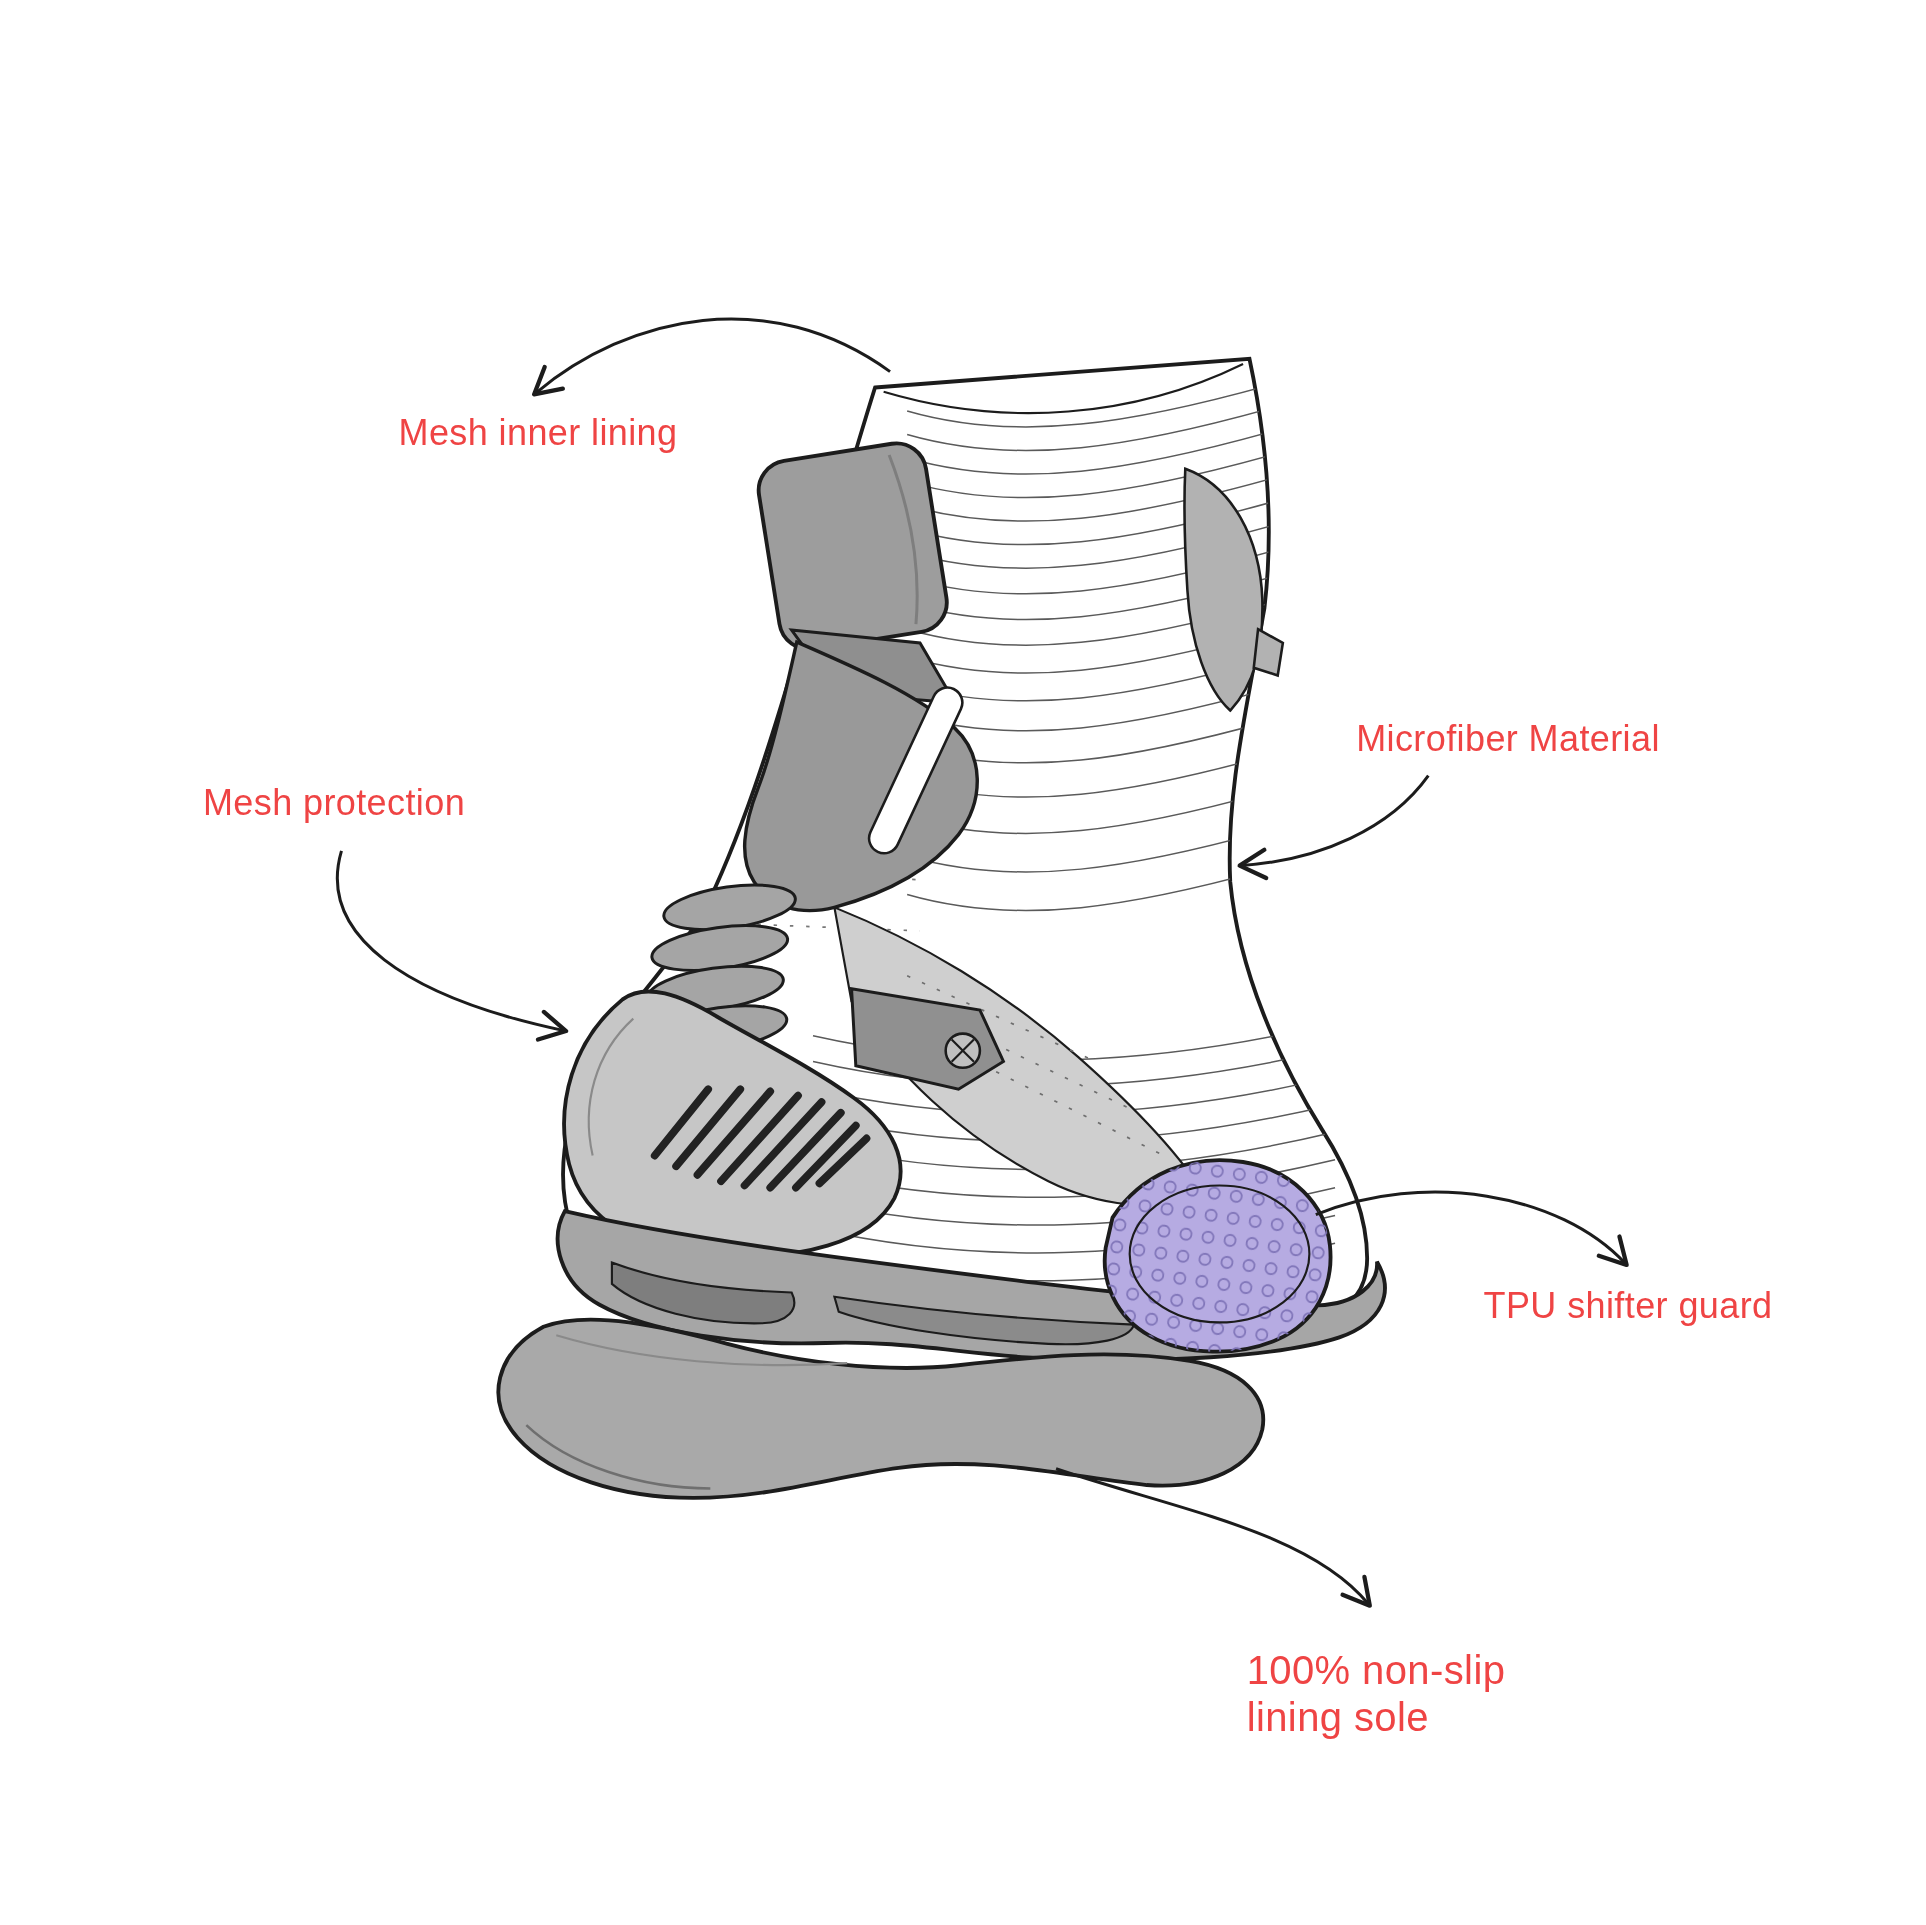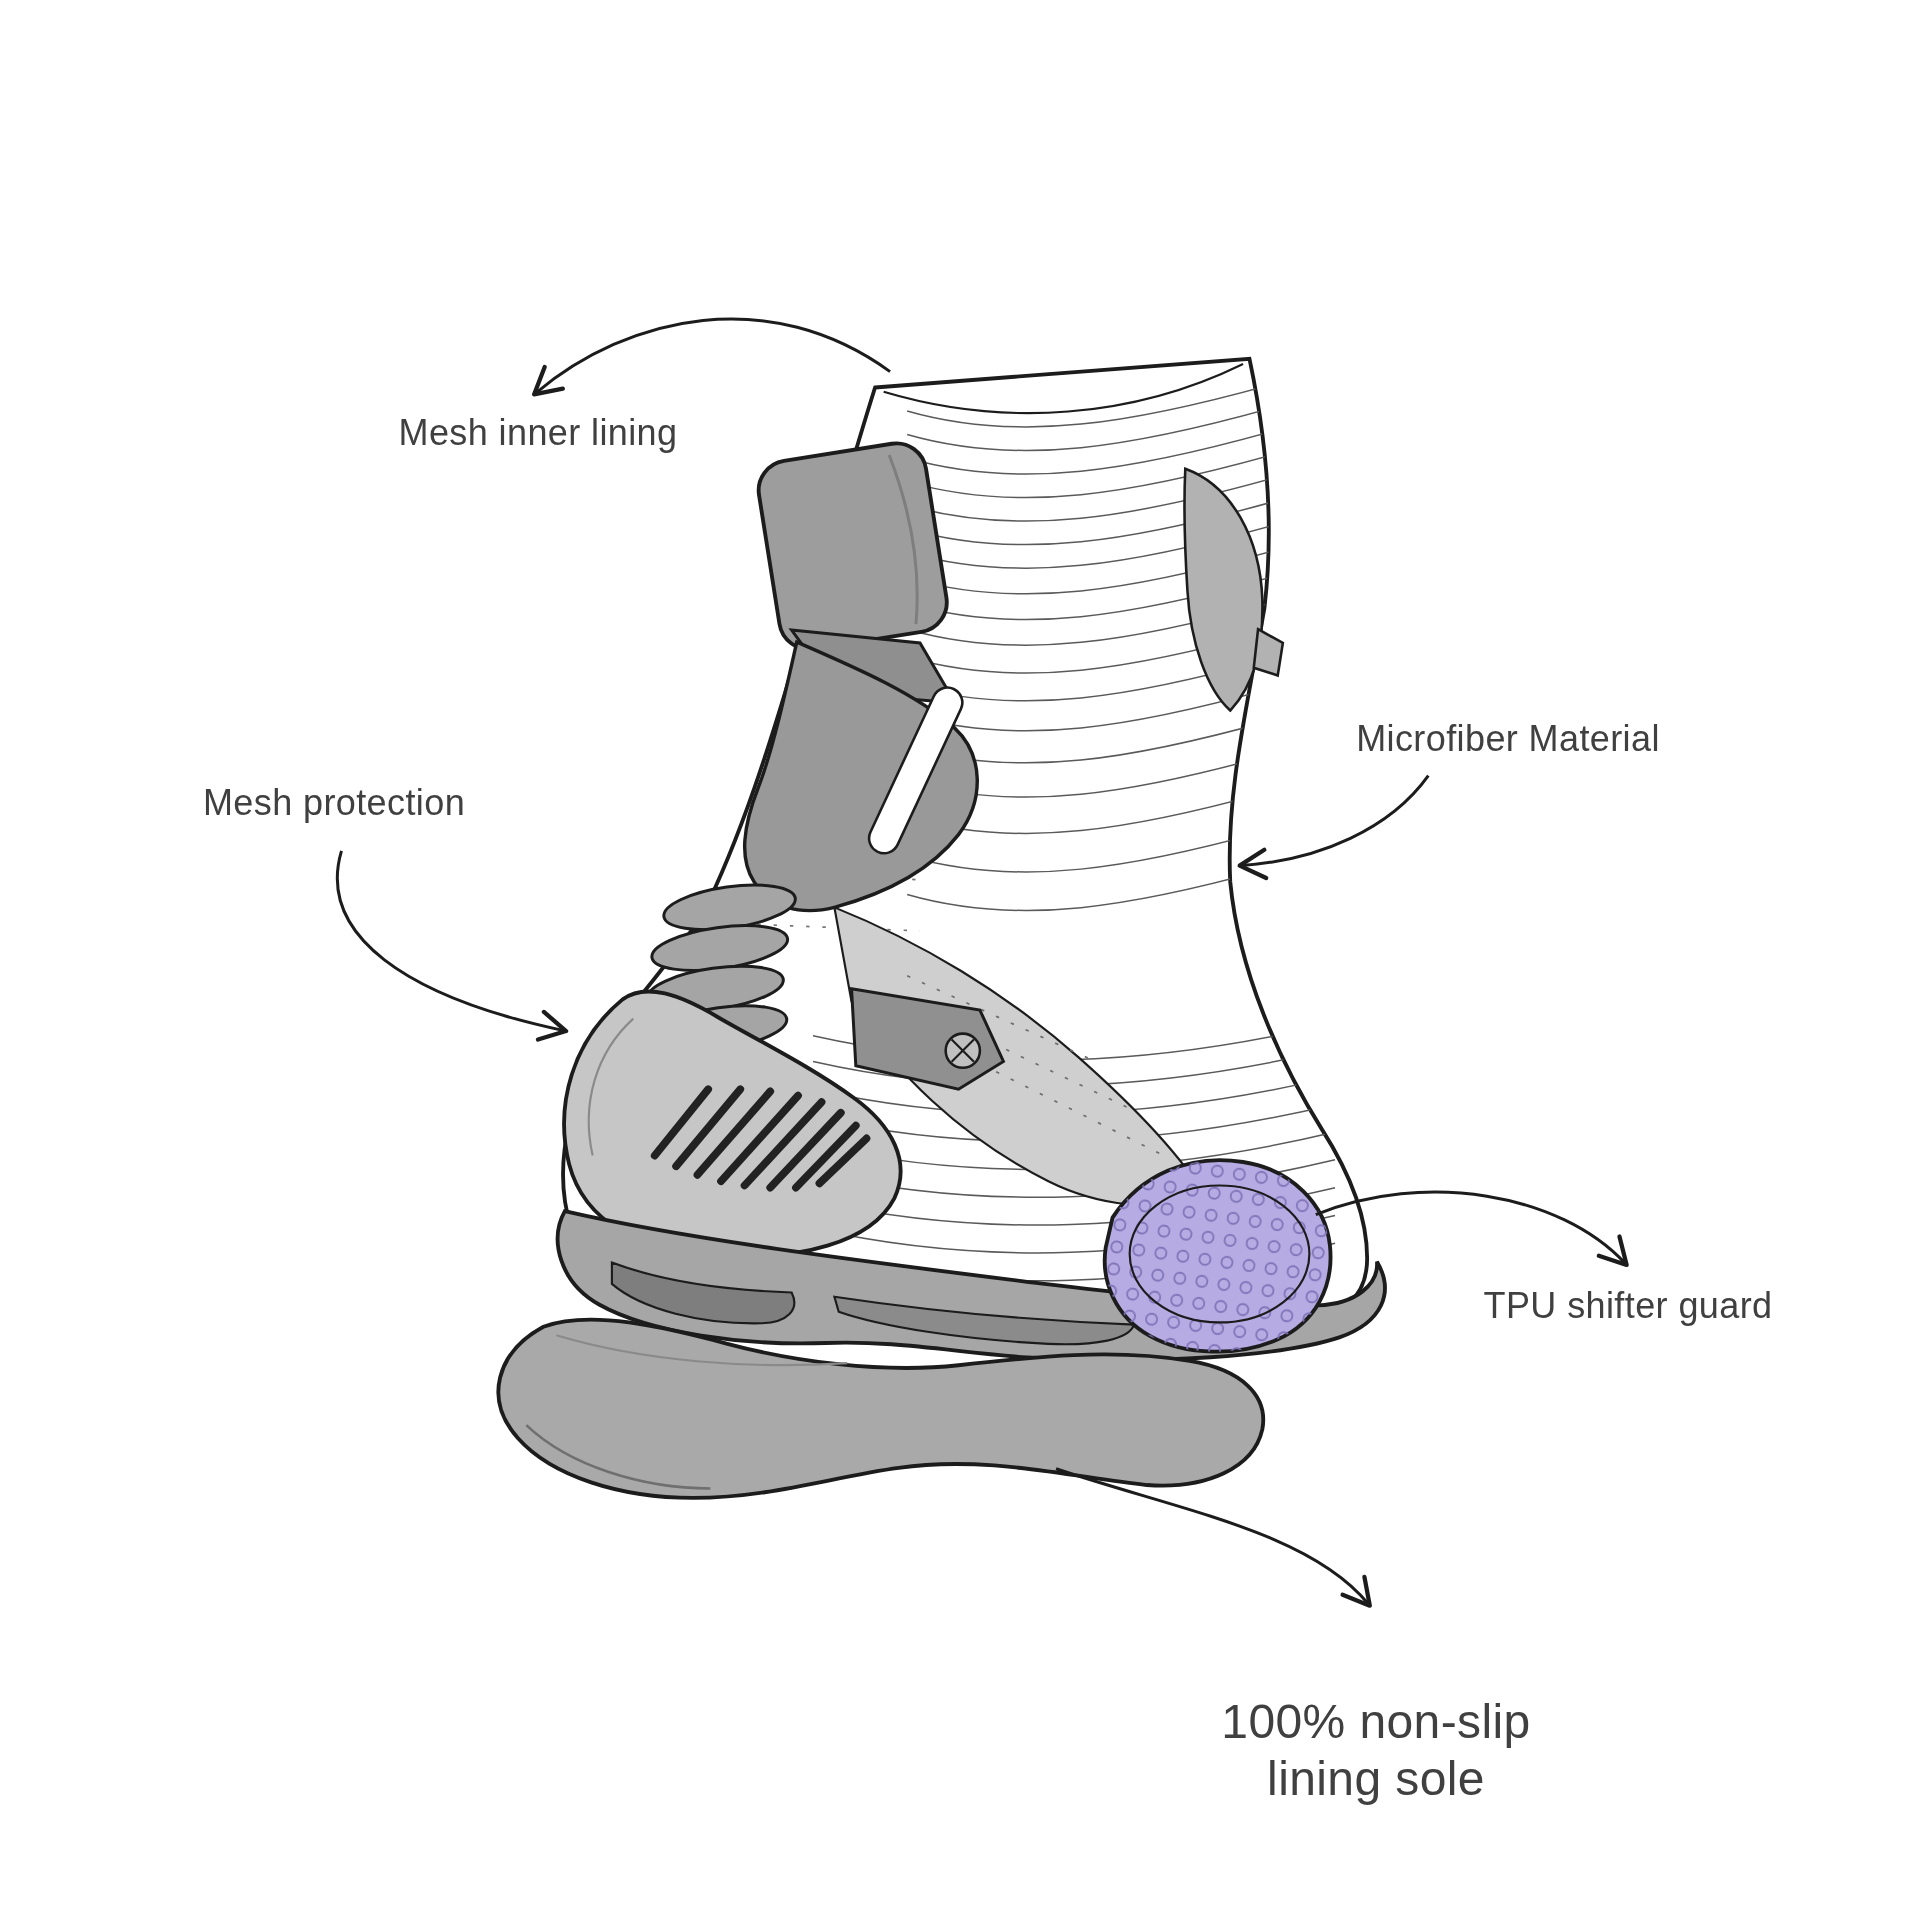--- a/index.html
+++ b/index.html
@@ -7,31 +7,29 @@
     position:relative;
     width:1926px;height:1926px;
     background:#ffffff;
     font-family:"Liberation Sans", sans-serif;
     overflow:hidden;
   }
   svg.art{position:absolute;left:0;top:0;width:1926px;height:1926px;}
   .label{
     position:absolute;
     transform:translateX(-50%);
-    color:#404040;
+    color:#ef4444;
     font-size:36px;
     white-space:nowrap;
     letter-spacing:0.4px;
   }
   .label--big{
-    font-size:48px;
-    text-align:center;
+    font-size:40px;
     line-height:1.18;
     white-space:normal;
-    margin-top:47px;
   }
 </style>
 </head>
 <body>
 
 <div class="canvas">
 
   <svg class="art" viewBox="0 0 4501 4500" aria-hidden="true">
     <defs>
       <path id="bootShape" d="M 2045 905

